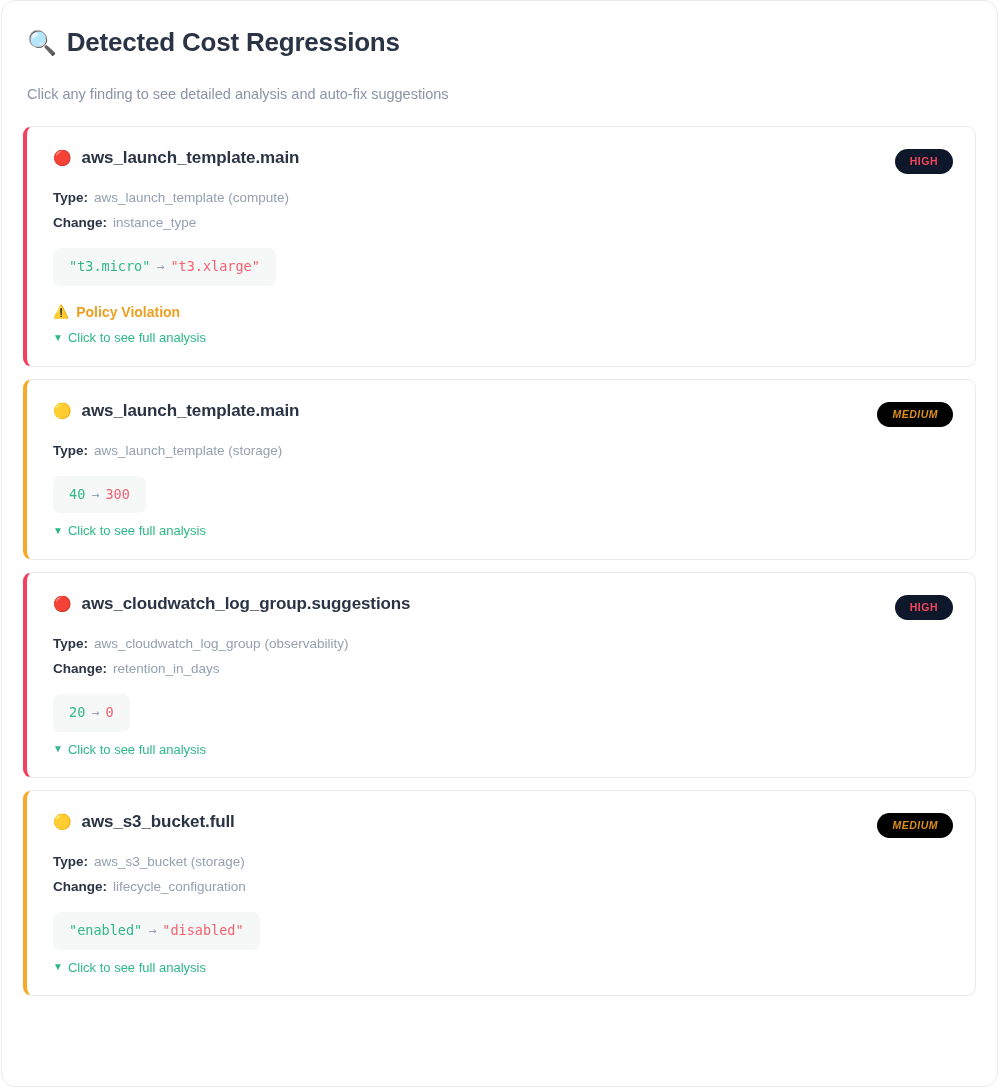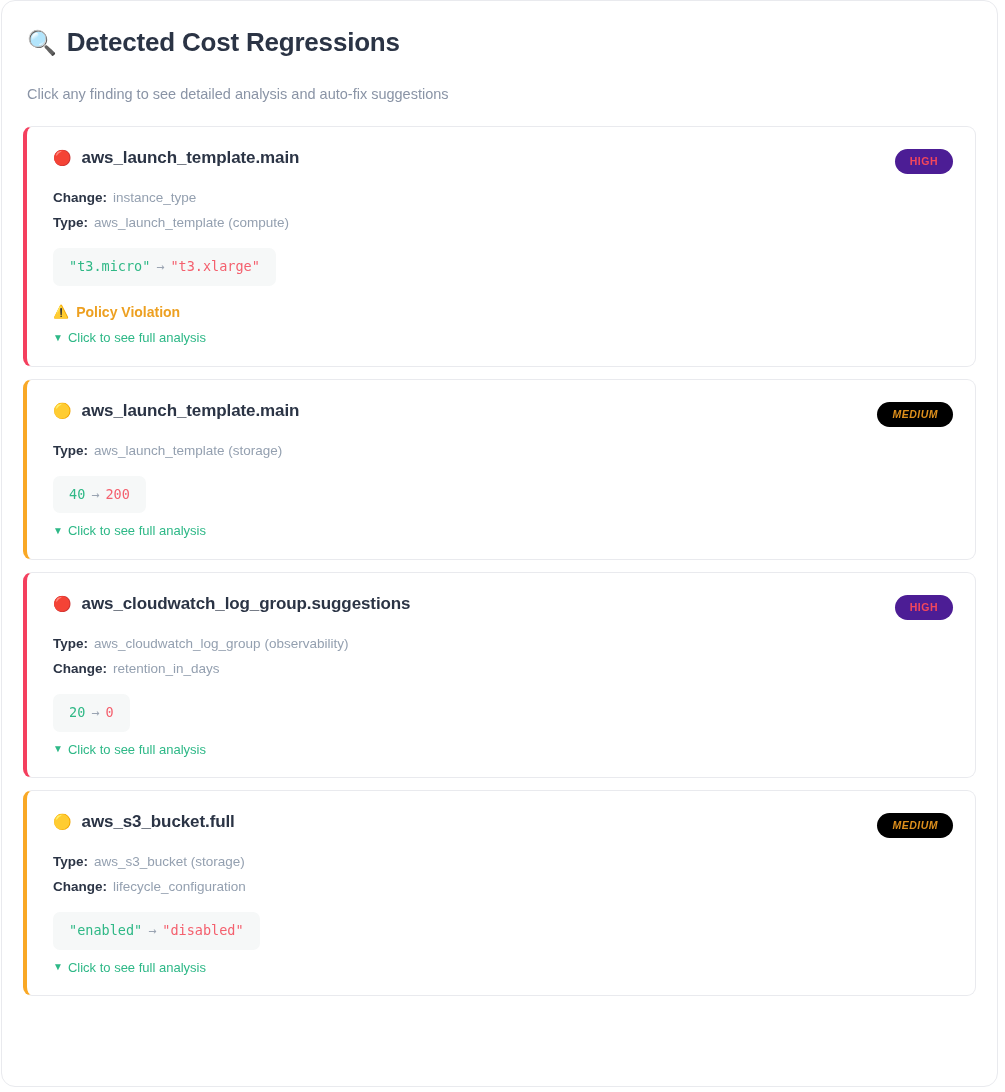--- a/index.html
+++ b/index.html
@@ -105,21 +105,21 @@
   .badge {
     flex: 0 0 auto;
     font-size: 10.5px;
     font-weight: bold;
     letter-spacing: 0.5px;
     padding: 6px 15px 7px 15px;
     border-radius: 999px;
     white-space: nowrap;
     margin-top: 2px;
   }
-  .badge.sev-high   { background: #4c1d95; color: #f4475b; }
+  .badge.sev-high   { background: #0f172a; color: #f4475b; }
   .badge.sev-medium { background: #000000; color: #dd8f1c; font-style: italic; }
 
   .meta-rows {
     margin-top: 16px;
     display: flex;
     flex-direction: column;
     gap: 9px;
   }
   .meta-row {
     font-size: 13.5px;
@@ -186,38 +186,38 @@
     <div class="page-subtitle">Click any finding to see detailed analysis and auto-fix suggestions</div>
 
     <div class="findings" id="findings-list">
         <div class="finding-card sev-high"><div class="card-head">
             <div class="resource">
               <span class="dot">🔴</span>
               <span>aws_launch_template.main</span>
             </div>
             <div class="badge sev-high">HIGH</div>
           </div><div class="meta-rows">
+            <div class="meta-row"><span class="meta-label">Type:</span><span class="meta-value">aws_launch_template (compute)</span></div>
             <div class="meta-row"><span class="meta-label">Change:</span><span class="meta-value">instance_type</span></div>
-            <div class="meta-row"><span class="meta-label">Type:</span><span class="meta-value">aws_launch_template (compute)</span></div>
           </div><div class="diff-box"><span class="diff-old">"t3.micro"</span><span class="diff-arrow">→</span><span class="diff-new">"t3.xlarge"</span></div><div class="policy-violation">
             <span class="warn">⚠️</span>
             <span>Policy Violation</span>
           </div><div class="expand-link">
             <span class="caret">▼</span>
             <span>Click to see full analysis</span>
           </div></div>
         <div class="finding-card sev-medium"><div class="card-head">
             <div class="resource">
               <span class="dot">🟡</span>
               <span>aws_launch_template.main</span>
             </div>
             <div class="badge sev-medium">MEDIUM</div>
           </div><div class="meta-rows">
             <div class="meta-row"><span class="meta-label">Type:</span><span class="meta-value">aws_launch_template (storage)</span></div>
-          </div><div class="diff-box"><span class="diff-old">40</span><span class="diff-arrow">→</span><span class="diff-new">200</span></div><div class="expand-link">
+          </div><div class="diff-box"><span class="diff-old">40</span><span class="diff-arrow">→</span><span class="diff-new">300</span></div><div class="expand-link">
             <span class="caret">▼</span>
             <span>Click to see full analysis</span>
           </div></div>
         <div class="finding-card sev-high"><div class="card-head">
             <div class="resource">
               <span class="dot">🔴</span>
               <span>aws_cloudwatch_log_group.suggestions</span>
             </div>
             <div class="badge sev-high">HIGH</div>
           </div><div class="meta-rows">

